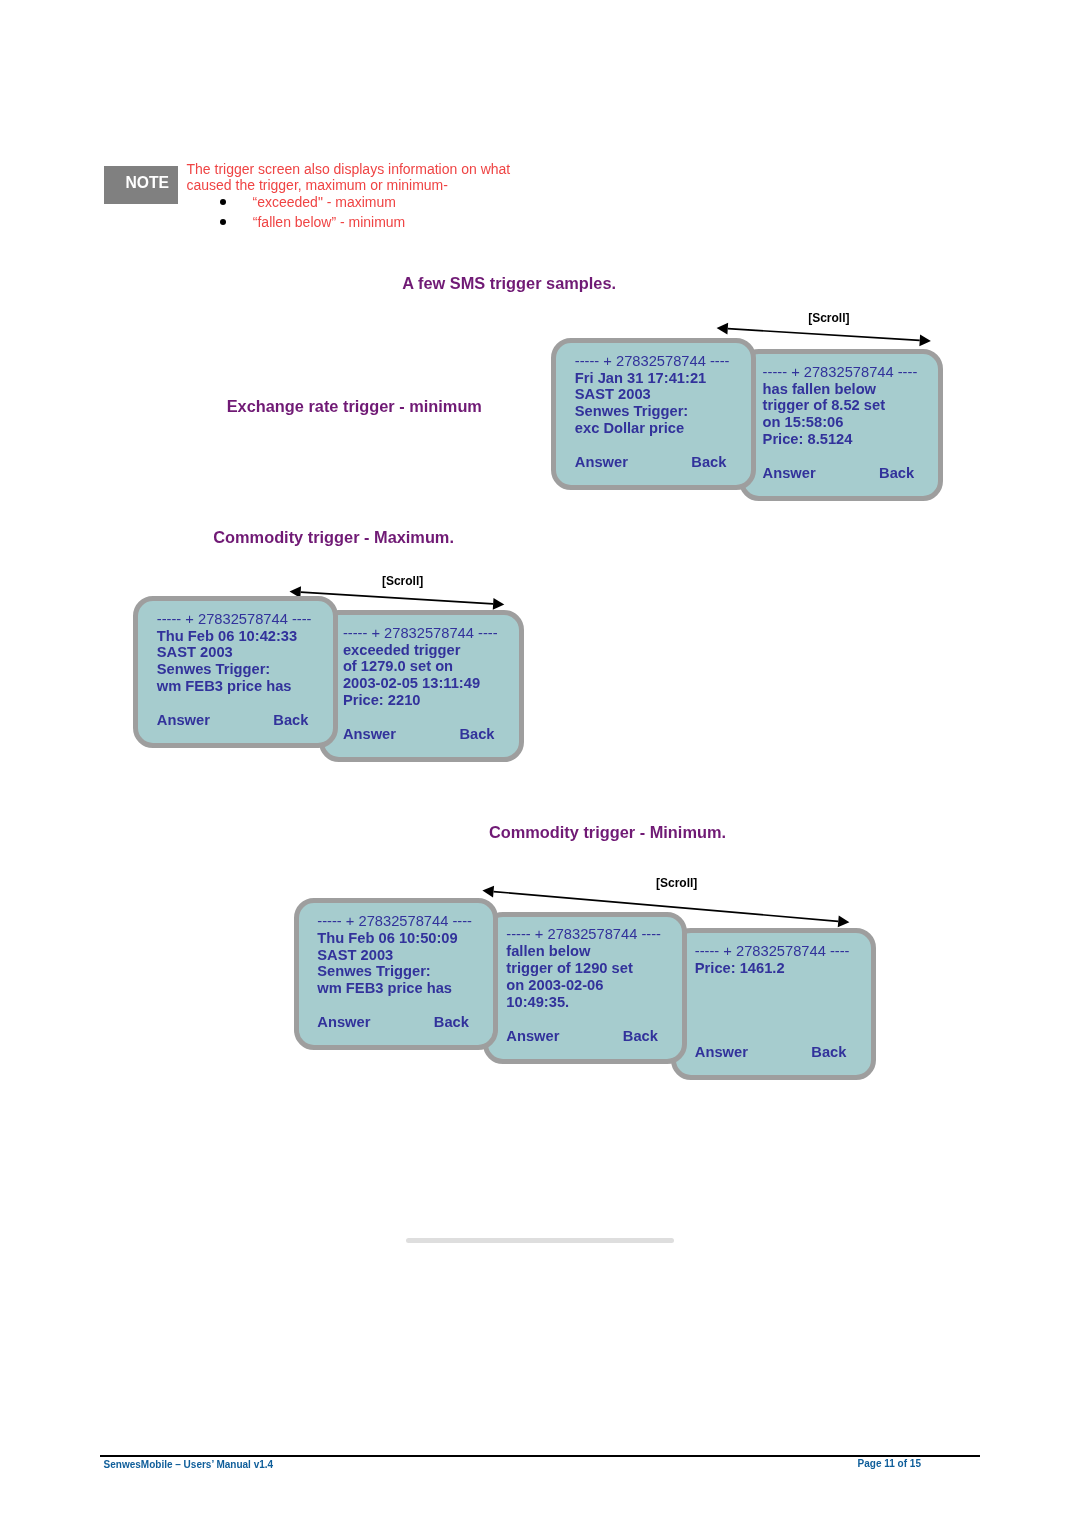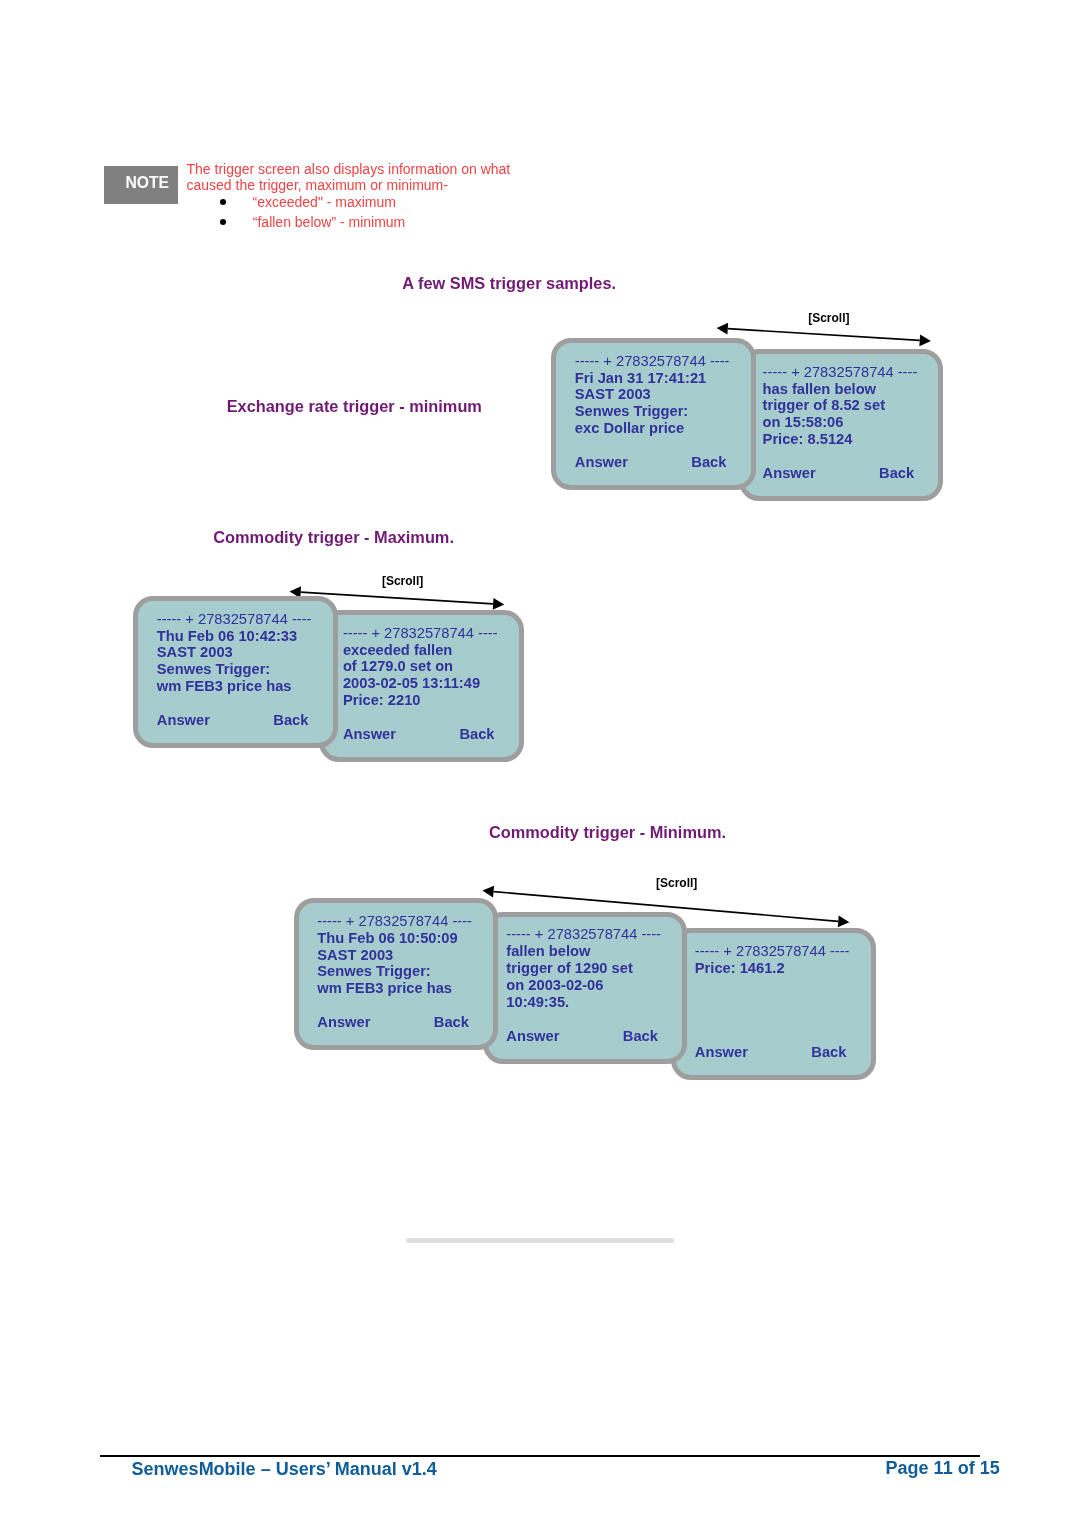--- a/index.html
+++ b/index.html
@@ -26,21 +26,21 @@
   .screen-body{position:absolute;left:18.8px;top:9.65px;font-size:14.7px;line-height:16.9px;
                color:#32329B;font-weight:bold;white-space:nowrap;}
   .screen-body .hdr{font-weight:normal;}
   .screen-actions{position:absolute;left:18.8px;top:112.18px;font-size:14.7px;line-height:1em;
                   color:#32329B;font-weight:bold;width:170px;}
   .screen-actions .answer{position:absolute;left:0;}
   .screen-actions .back{position:absolute;left:116.5px;}
   
   #mid-divider{left:406.2px;top:1222px;width:267.7px;height:5px;background:#DEDEDE;border-radius:2.5px;}
   #footer-rule{left:100px;top:1439.3px;width:880px;height:2px;background:#000000;}
-  .footer-text{font-size:18px;font-weight:bold;line-height:1em;color:#0F5E9A;margin-left:28px;}
+  .footer-text{font-size:10px;font-weight:bold;line-height:1em;color:#0F5E9A;}
 </style>
 </head>
 <body>
 
 <div class="page">
 
   <div class="abs" id="note-badge"></div>
   <div class="abs" id="note-badge-label">NOTE</div>
 
   <div class="abs note-line" style="left:186.5px;top:145.6px;">The trigger screen also displays information on what</div>
@@ -93,21 +93,21 @@
   <div class="abs scroll-label" style="left:381.9px;top:559.0px;">[Scroll]</div>
   <svg class="arrow-svg" style="left:280px;top:560px;" width="235" height="45" viewBox="0 0 235 45">
     <line x1="20.68" y1="16.08" x2="213.12" y2="27.82"></line>
     <polygon points="9.50,15.40 20.32,21.97 21.04,10.19"></polygon>
     <polygon points="224.30,28.50 212.76,33.71 213.48,21.93"></polygon>
   </svg>
 
   <div class="screen" style="left:319.1px;top:594px;z-index:1;">
     <div class="screen-body">
       <div class="hdr">----- + 27832578744 ----</div>
-      <div>exceeded fallen</div>
+      <div>exceeded trigger</div>
       <div>of 1279.0 set on</div>
       <div>2003-02-05 13:11:49</div>
       <div>Price: 2210</div>
     </div>
     <div class="screen-actions">
       <span class="answer">Answer</span>
       <span class="back">Back</span>
     </div>
   </div>
   <div class="screen" style="left:133px;top:580px;z-index:2;">

